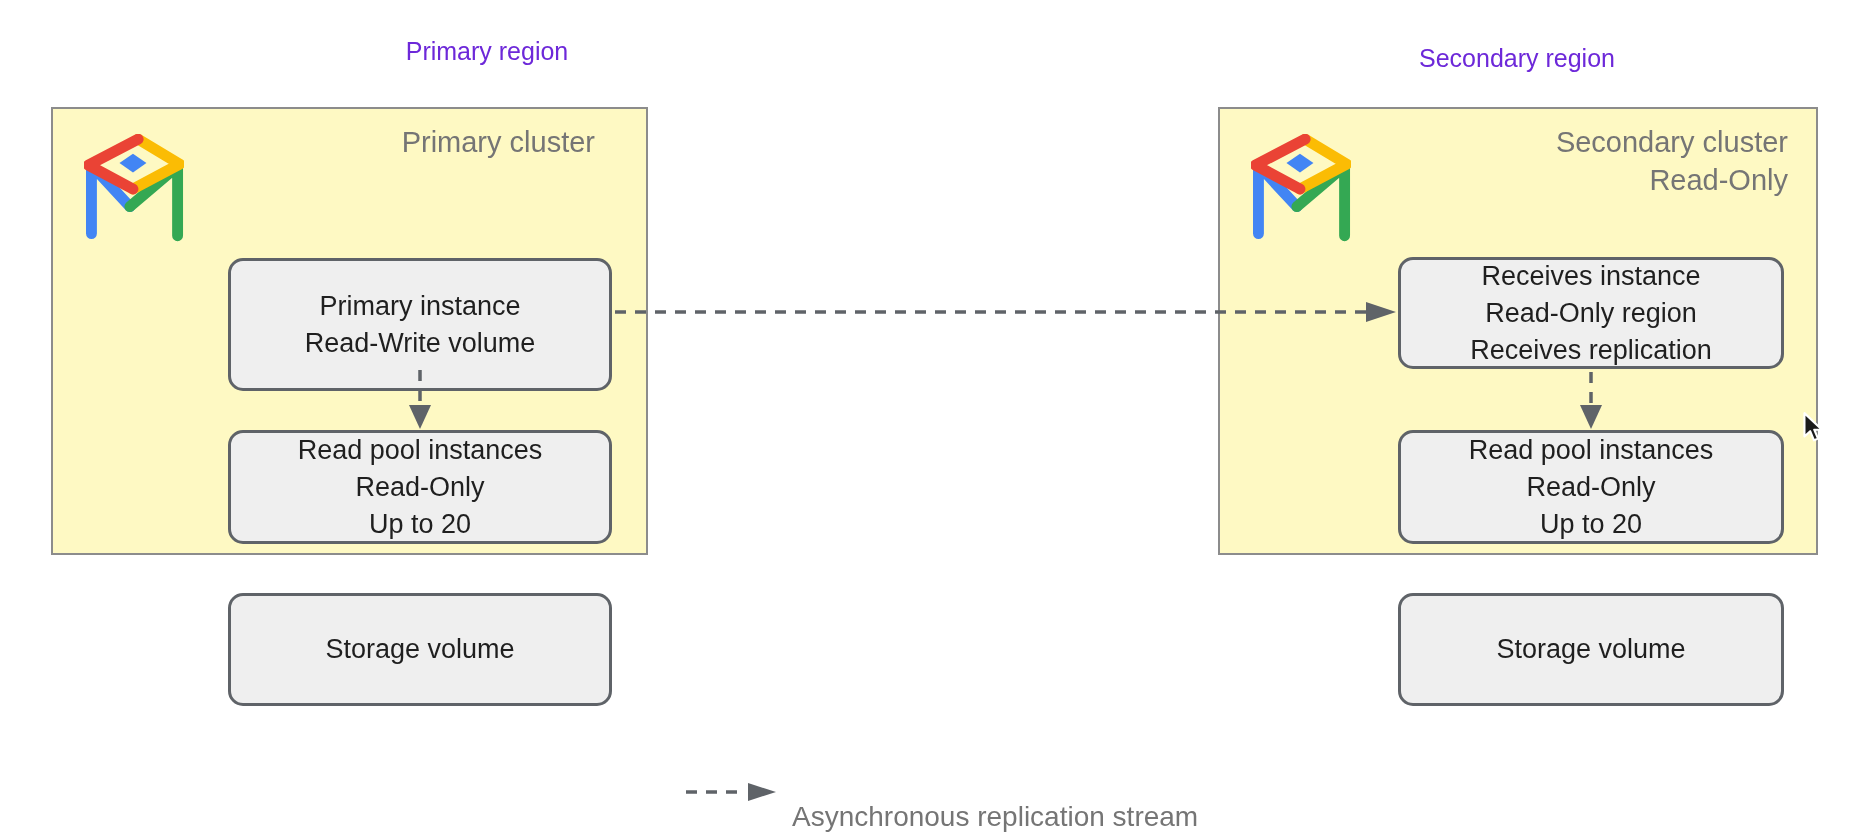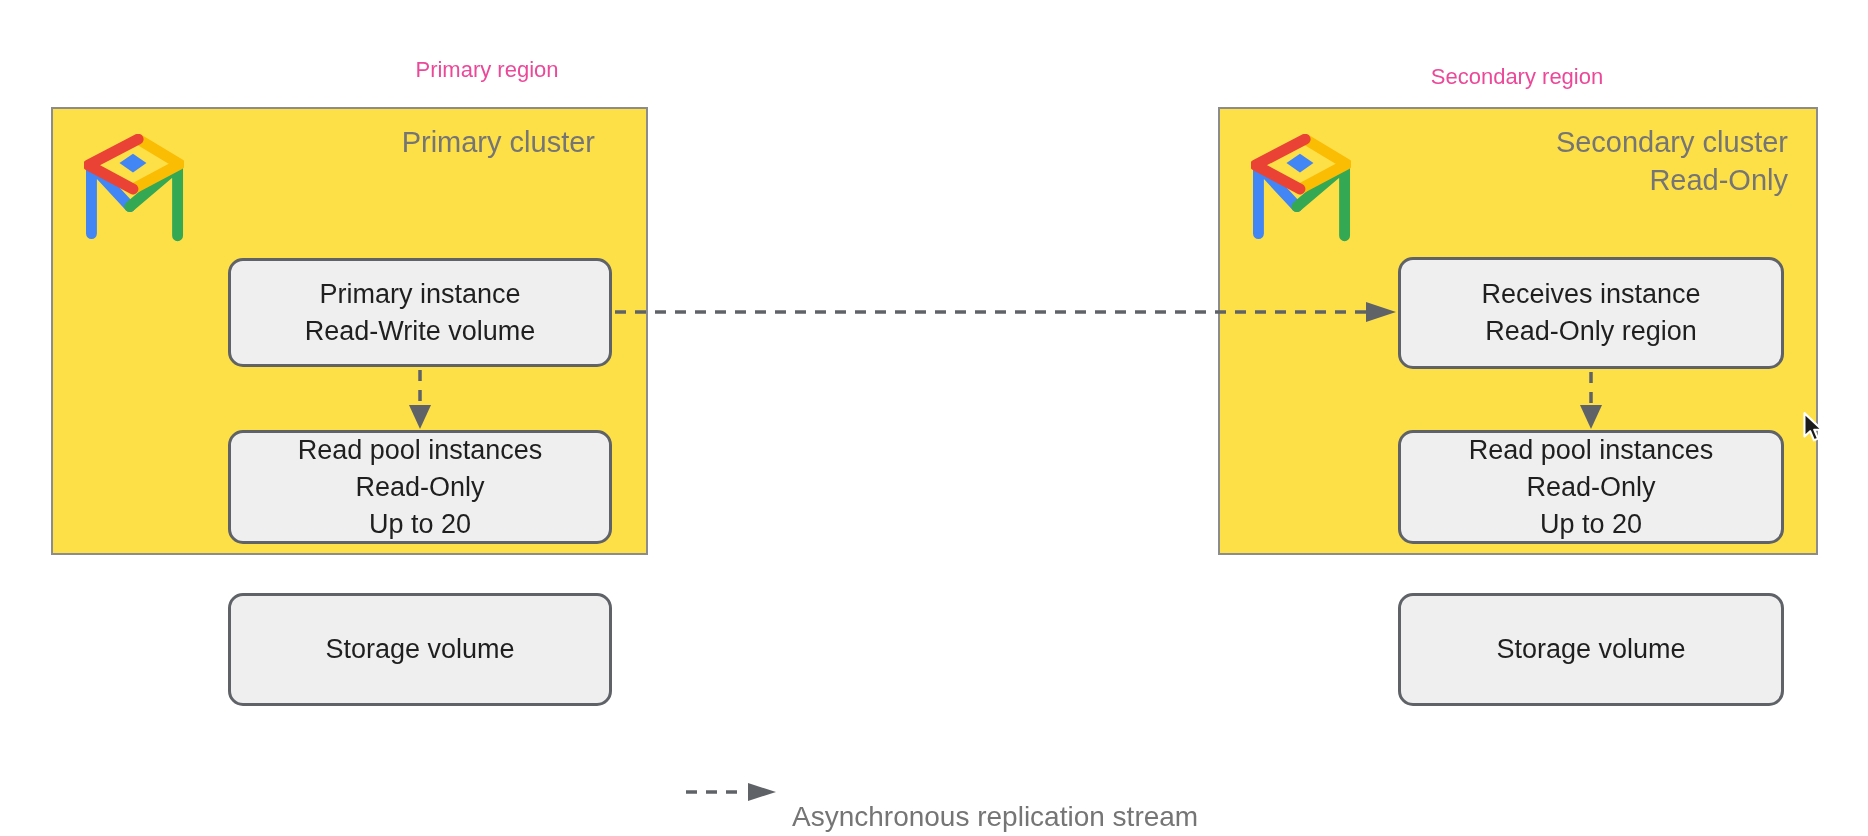--- a/index.html
+++ b/index.html
@@ -2,42 +2,42 @@
 <html><head>
 <meta charset="utf-8">
 <style>
   html,body{margin:0;padding:0;background:#ffffff;}
   .canvas{
     position:relative;width:1868px;height:836px;background:#ffffff;overflow:hidden;
     font-family:"Liberation Sans",sans-serif;
   }
   .region-label{
     position:absolute;transform:translateX(-50%);
-    font-size:22px;color:#ec4899;white-space:nowrap;margin-top:20px;
+    font-size:25px;color:#6d28d9;white-space:nowrap;
   }
   .cluster{
     position:absolute;top:107px;height:448px;
-    background:#fde047;border:2px solid #8c8c8c;box-sizing:border-box;
+    background:#fef9c3;border:2px solid #8c8c8c;box-sizing:border-box;
   }
   .cluster-primary{left:51px;width:597px;}
   .cluster-secondary{left:1218px;width:600px;}
   .cluster-title{
     position:absolute;top:14px;text-align:right;
     font-size:29px;line-height:38px;color:#757575;white-space:nowrap;
   }
   .cluster-primary .cluster-title{right:51px;}
   .cluster-secondary .cluster-title{right:28px;}
   .alloydb-icon{position:absolute;left:31px;top:25px;}
   .node{
     position:absolute;box-sizing:border-box;
     background:#efefef;border:3px solid #5f6368;border-radius:15px;
     display:flex;flex-direction:column;align-items:center;justify-content:center;
     font-size:27px;line-height:37px;color:#1f1f1f;text-align:center;
   }
-  .p-instance{left:228px;top:258px;width:384px;height:109px;}
+  .p-instance{left:228px;top:258px;width:384px;height:133px;}
   .p-readpool{left:228px;top:430px;width:384px;height:114px;}
   .p-storage {left:228px;top:593px;width:384px;height:113px;}
   .s-instance{left:1398px;top:257px;width:386px;height:112px;}
   .s-readpool{left:1398px;top:430px;width:386px;height:114px;}
   .s-storage {left:1398px;top:593px;width:386px;height:113px;}
   .overlay{position:absolute;left:0;top:0;pointer-events:none;}
   .legend-label{
     position:absolute;left:792px;top:777px;
     font-size:28px;color:#757575;white-space:nowrap;margin-top:24px;
   }
@@ -91,20 +91,21 @@
     <div>Read-Only</div>
     <div>Up to 20</div>
   </div>
   <div class="node p-storage">
     <div>Storage volume</div>
   </div>
 
   <div class="node s-instance">
     <div>Receives instance</div>
     <div>Read-Only region</div>
+    <div>Receives replication</div>
   </div>
   <div class="node s-readpool">
     <div>Read pool instances</div>
     <div>Read-Only</div>
     <div>Up to 20</div>
   </div>
   <div class="node s-storage">
     <div>Storage volume</div>
   </div>
 

